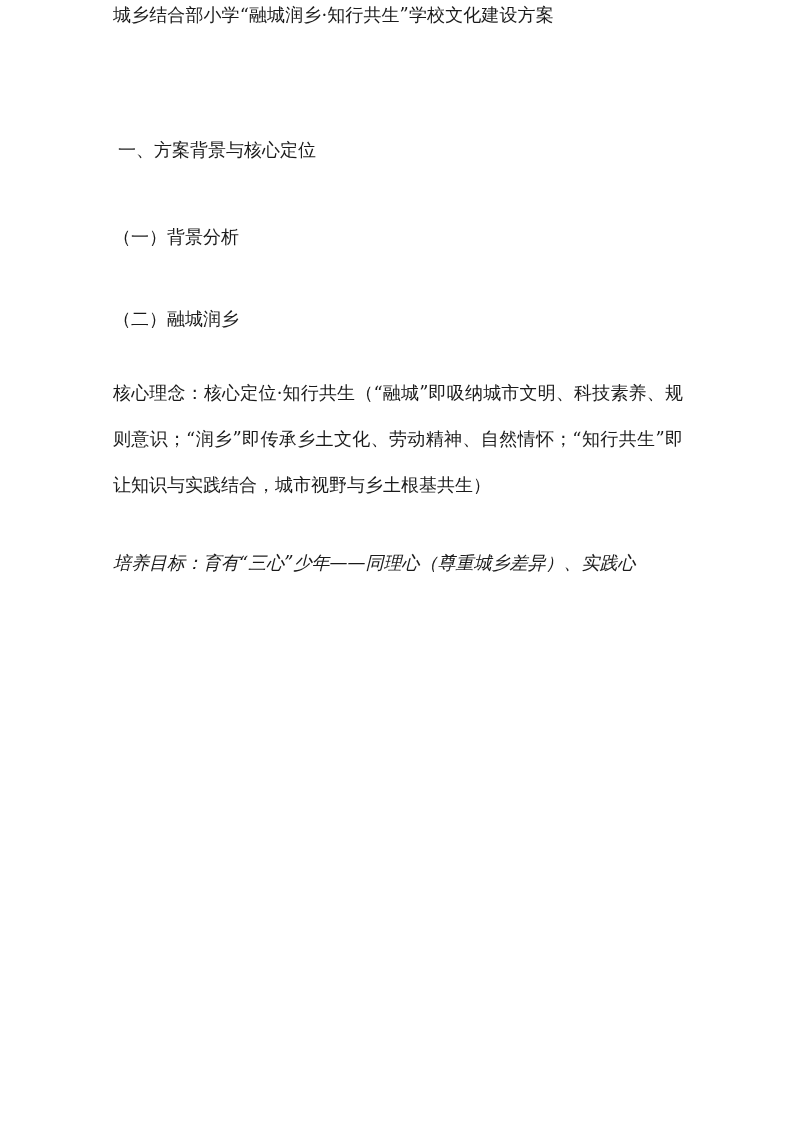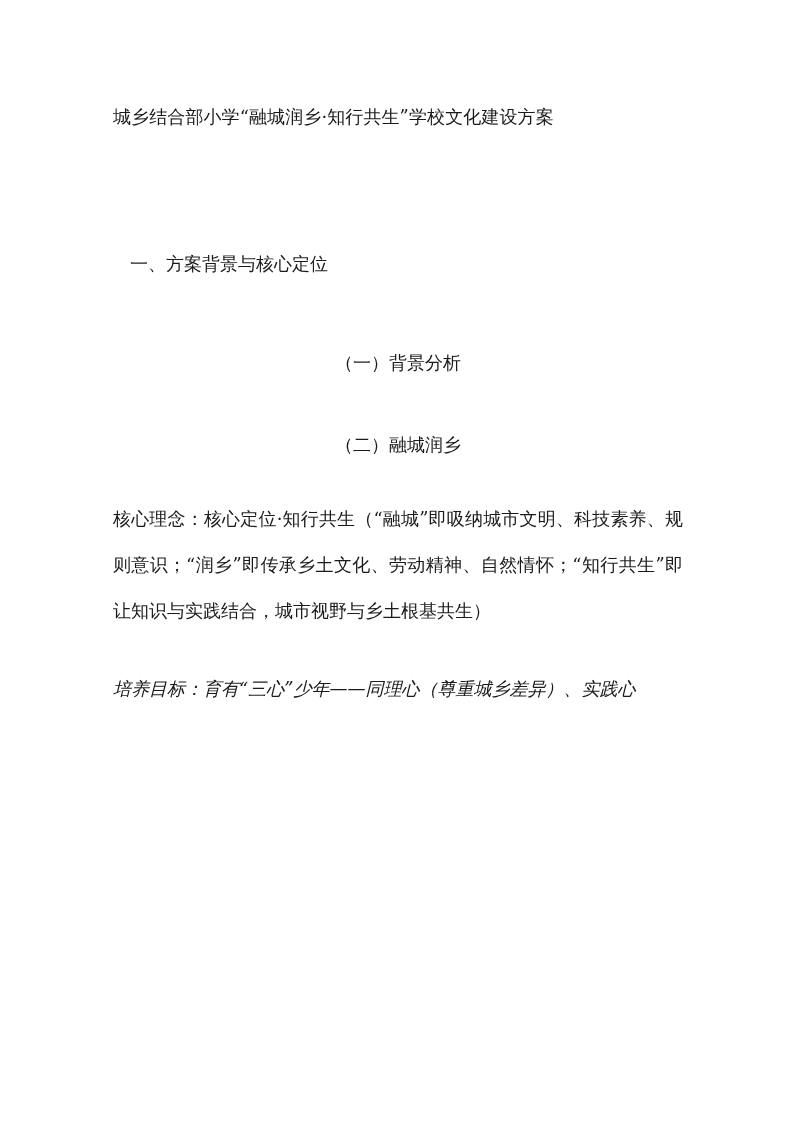--- a/index.html
+++ b/index.html
@@ -24,38 +24,36 @@
     position: absolute;
     left: 113px;
     top: 0;
     width: 570px;
   }
   .doc-title {
     font-size: 18px;
     line-height: 30px;
     font-weight: normal;
     margin: 0;
-    padding-top: 102px;
     white-space: nowrap;
     letter-spacing: 0.1px;
   }
   .h1 {
     font-size: 18px;
     line-height: 30px;
     font-weight: normal;
-    margin: 17px;
+    margin: 5px;
     padding-top: 100px;
   }
   .h2 {
     font-size: 18px;
     line-height: 30px;
     font-weight: normal;
     margin: 0;
     padding-top: 52px;
-    text-align: center;
   }
   .para {
     font-size: 18px;
     line-height: 46px;
     margin: 0;
     padding-top: 36px;
     text-align: justify;
     text-justify: inter-ideograph;
   }
   .para-tight {

